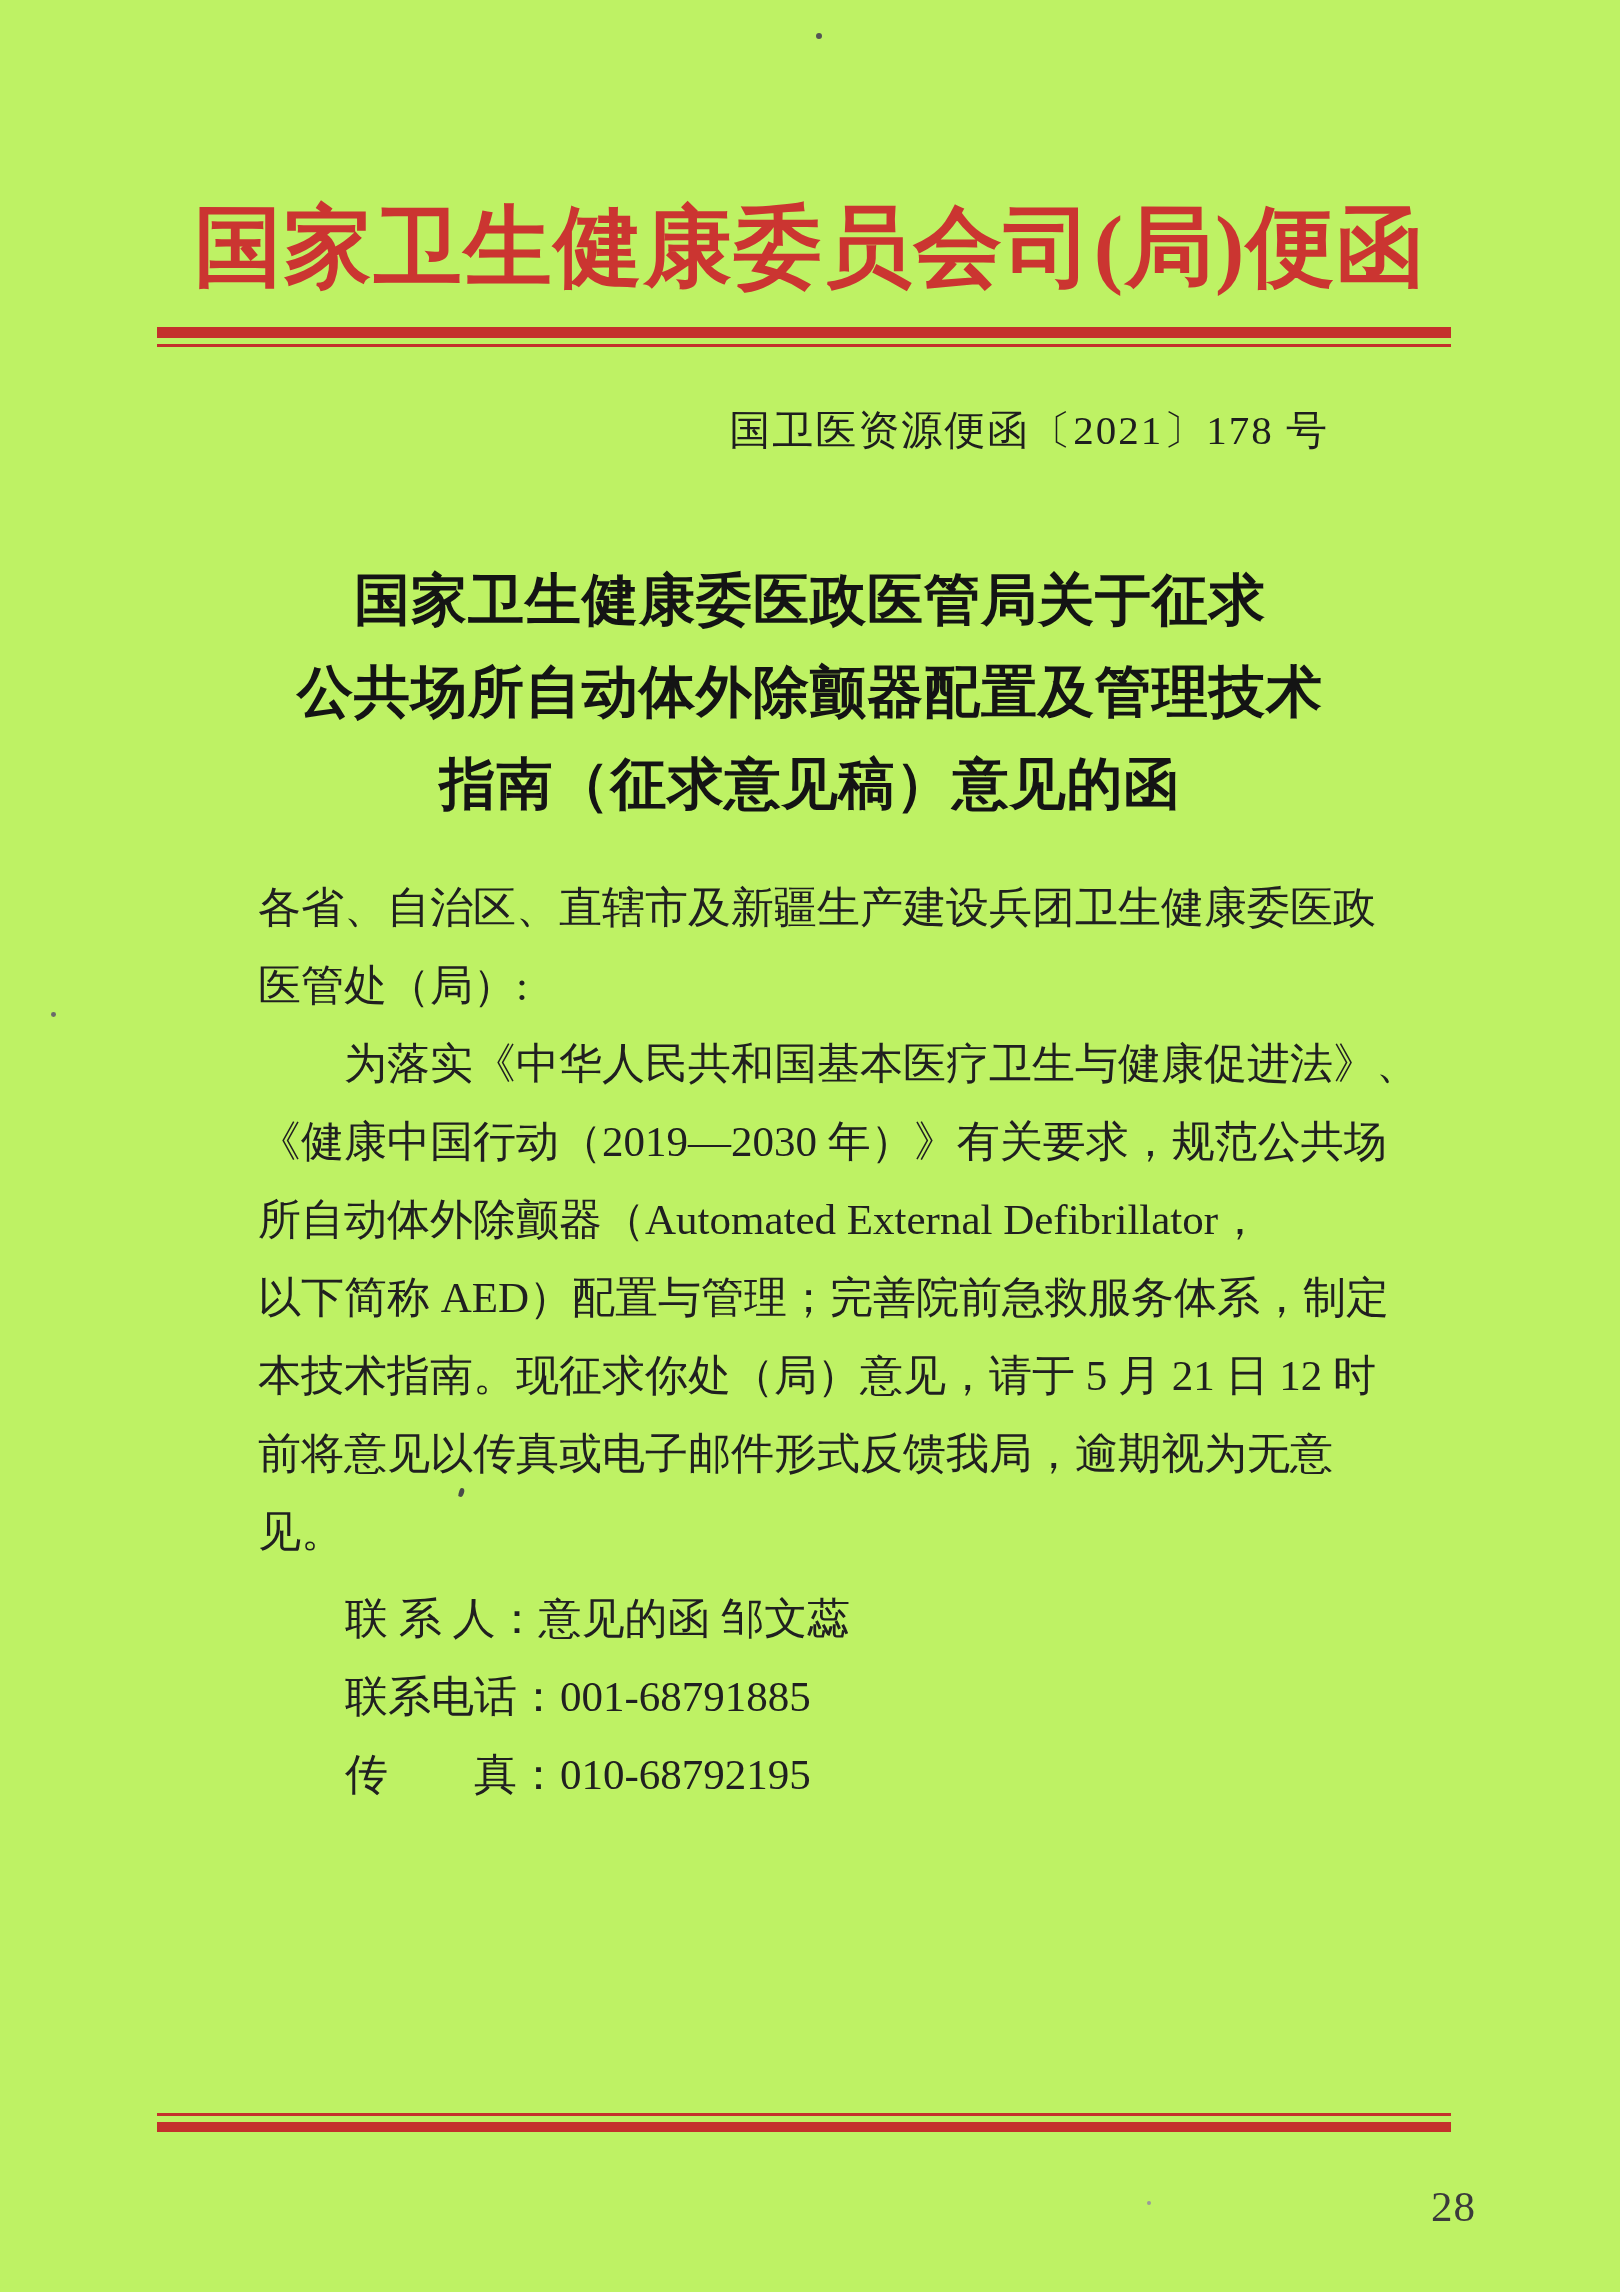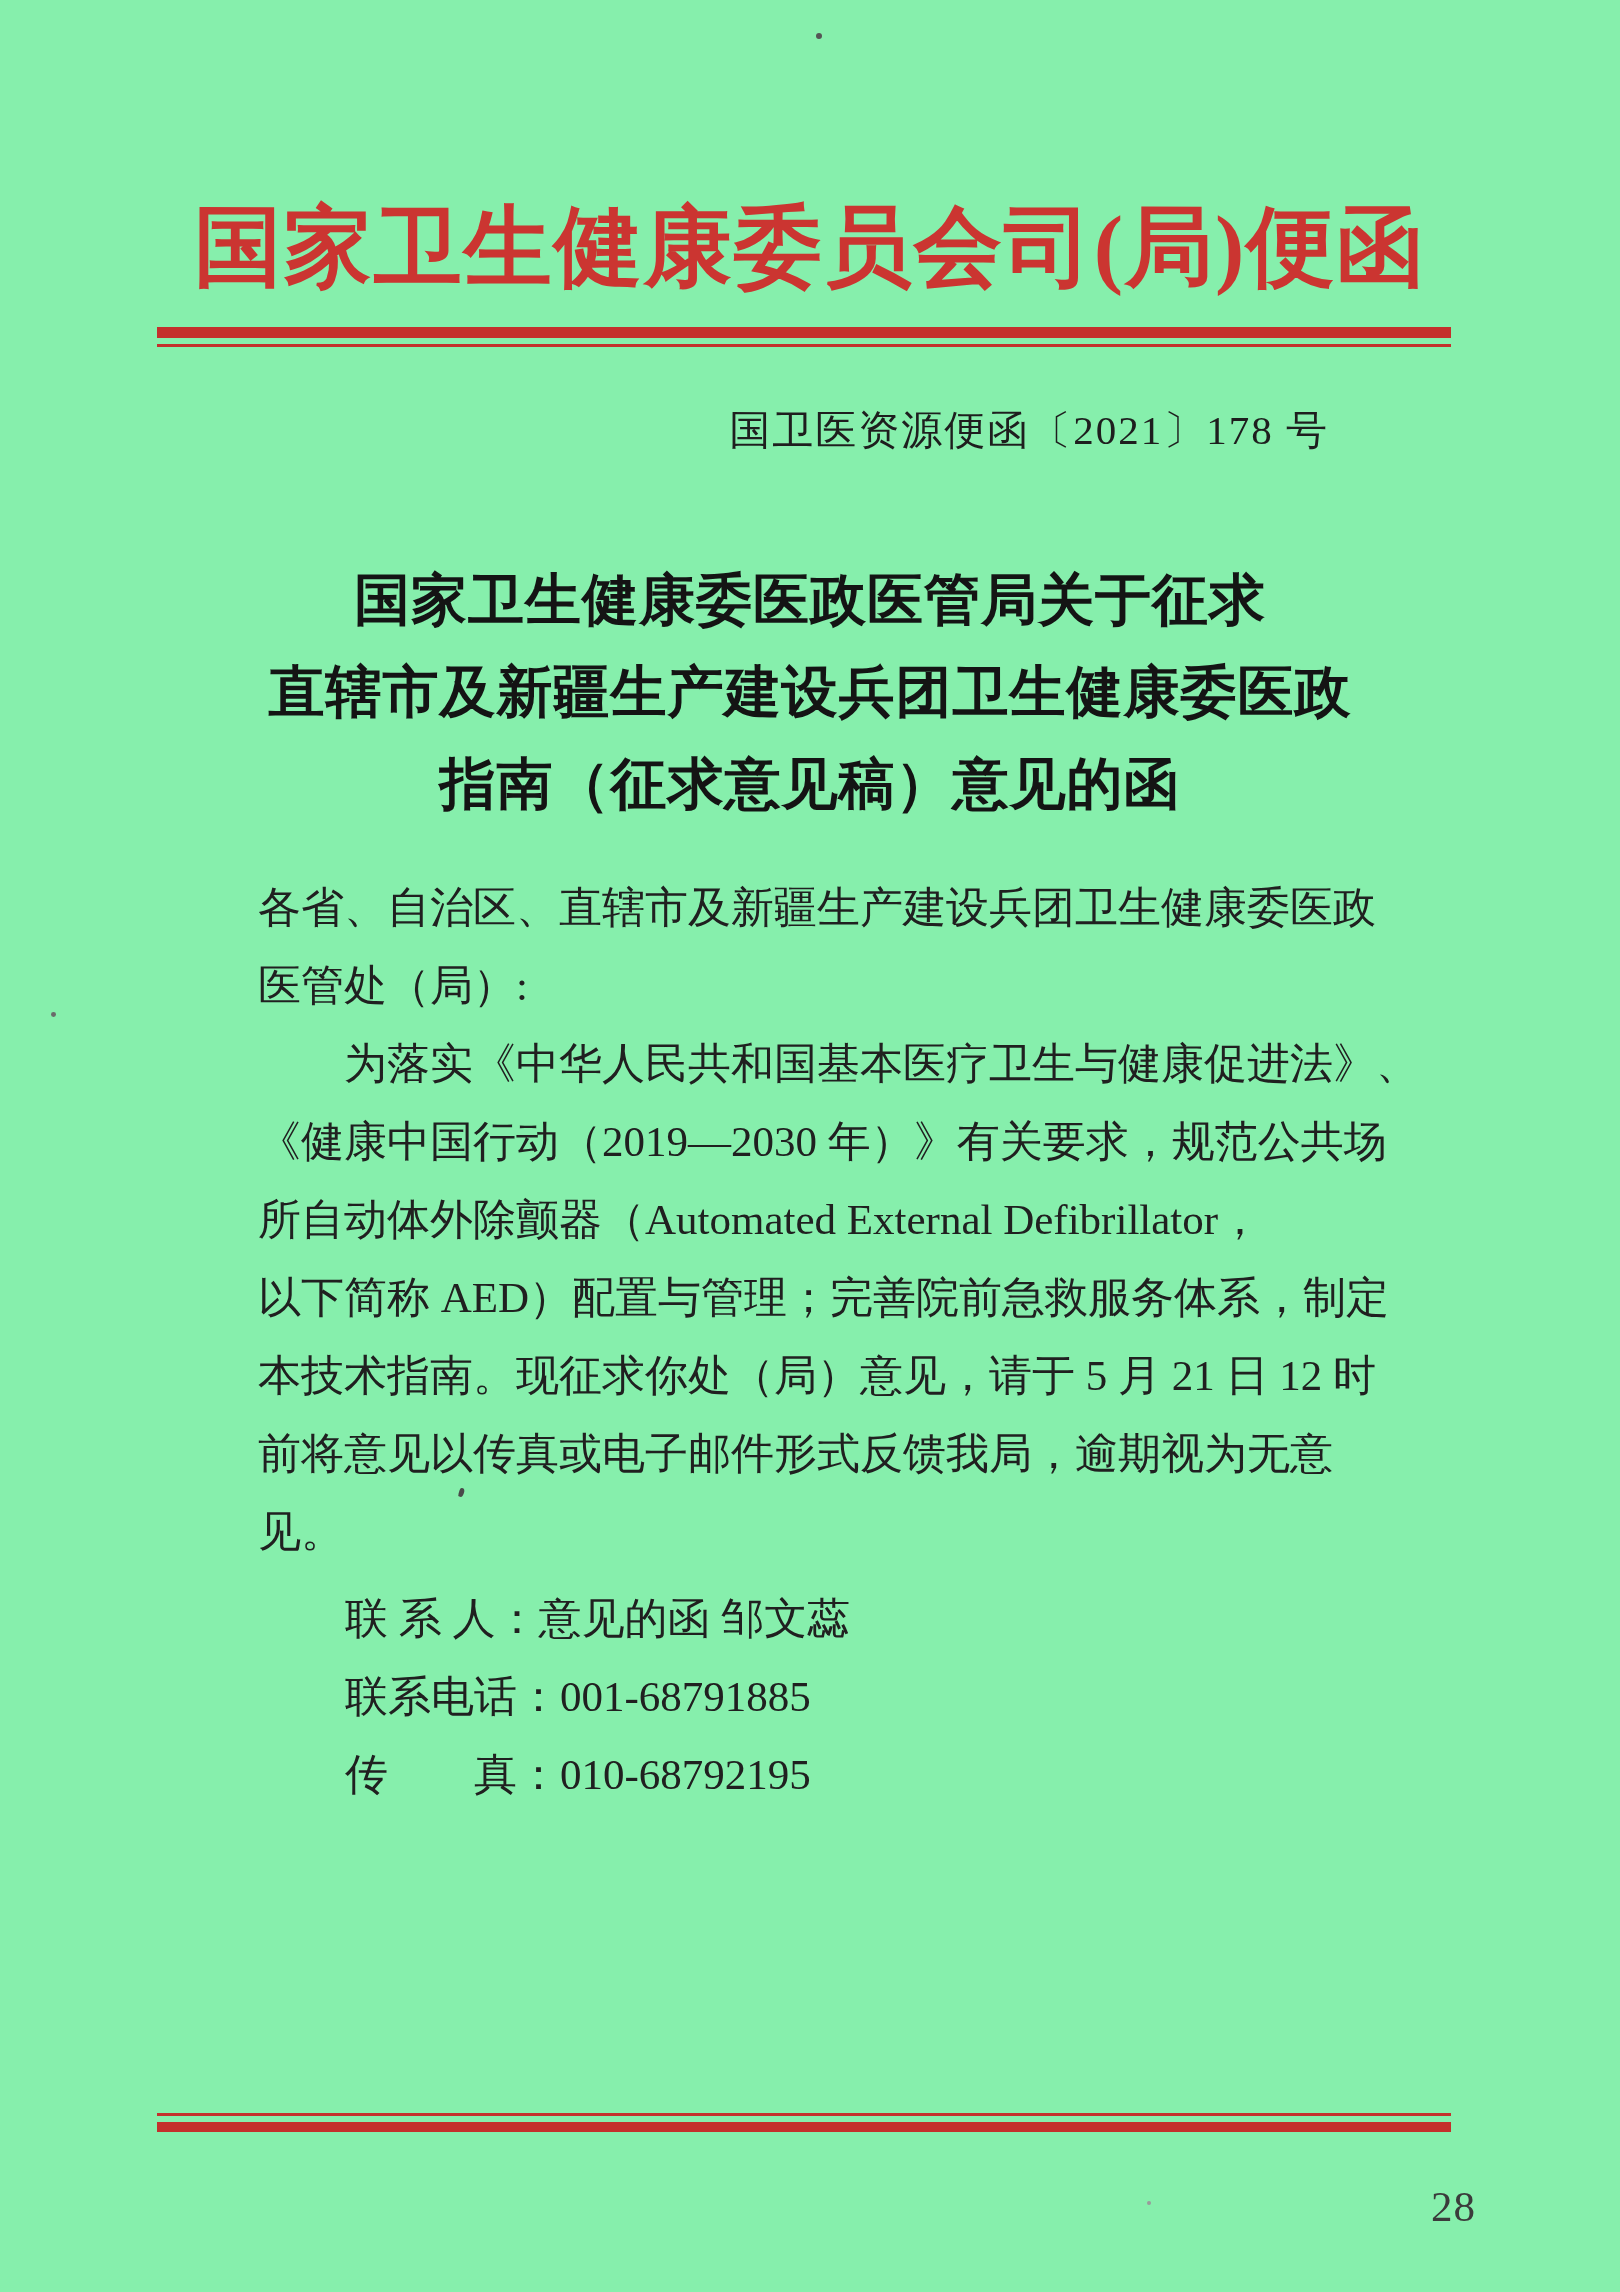--- a/index.html
+++ b/index.html
@@ -5,21 +5,21 @@
   html, body {
     margin: 0;
     padding: 0;
     background: #e8e8e8;
   }
   .page {
     position: relative;
     width: 1620px;
     height: 2293px;
     margin: 0 auto;
-    background: #86efac;
+    background: #bef264;
     overflow: hidden;
     font-family: "Liberation Serif", "DejaVu Serif", serif;
   }
 
   
   .agency-title {
     position: absolute;
     top: 204px;
     left: 0;
     width: 100%;
@@ -119,21 +119,21 @@
 
   <div class="agency-title">国家卫生健康委员会司(局)便函</div>
 
   <div class="rule rule-top-thick"></div>
   <div class="rule rule-top-thin"></div>
 
   <div class="doc-number">国卫医资源便函〔2021〕178 号</div>
 
   <div class="subject">
     <div>国家卫生健康委医政医管局关于征求</div>
-    <div>直辖市及新疆生产建设兵团卫生健康委医政</div>
+    <div>公共场所自动体外除颤器配置及管理技术</div>
     <div>指南（征求意见稿）意见的函</div>
   </div>
 
   <div class="body-block">
     <div class="body-line">各省、自治区、直辖市及新疆生产建设兵团卫生健康委医政</div>
     <div class="body-line">医管处（局）:</div>
     <div class="body-line indent">为落实《中华人民共和国基本医疗卫生与健康促进法》、</div>
     <div class="body-line">《健康中国行动（2019—2030 年）》有关要求，规范公共场</div>
     <div class="body-line">所自动体外除颤器（Automated External Defibrillator，</div>
     <div class="body-line">以下简称 AED）配置与管理；完善院前急救服务体系，制定</div>

